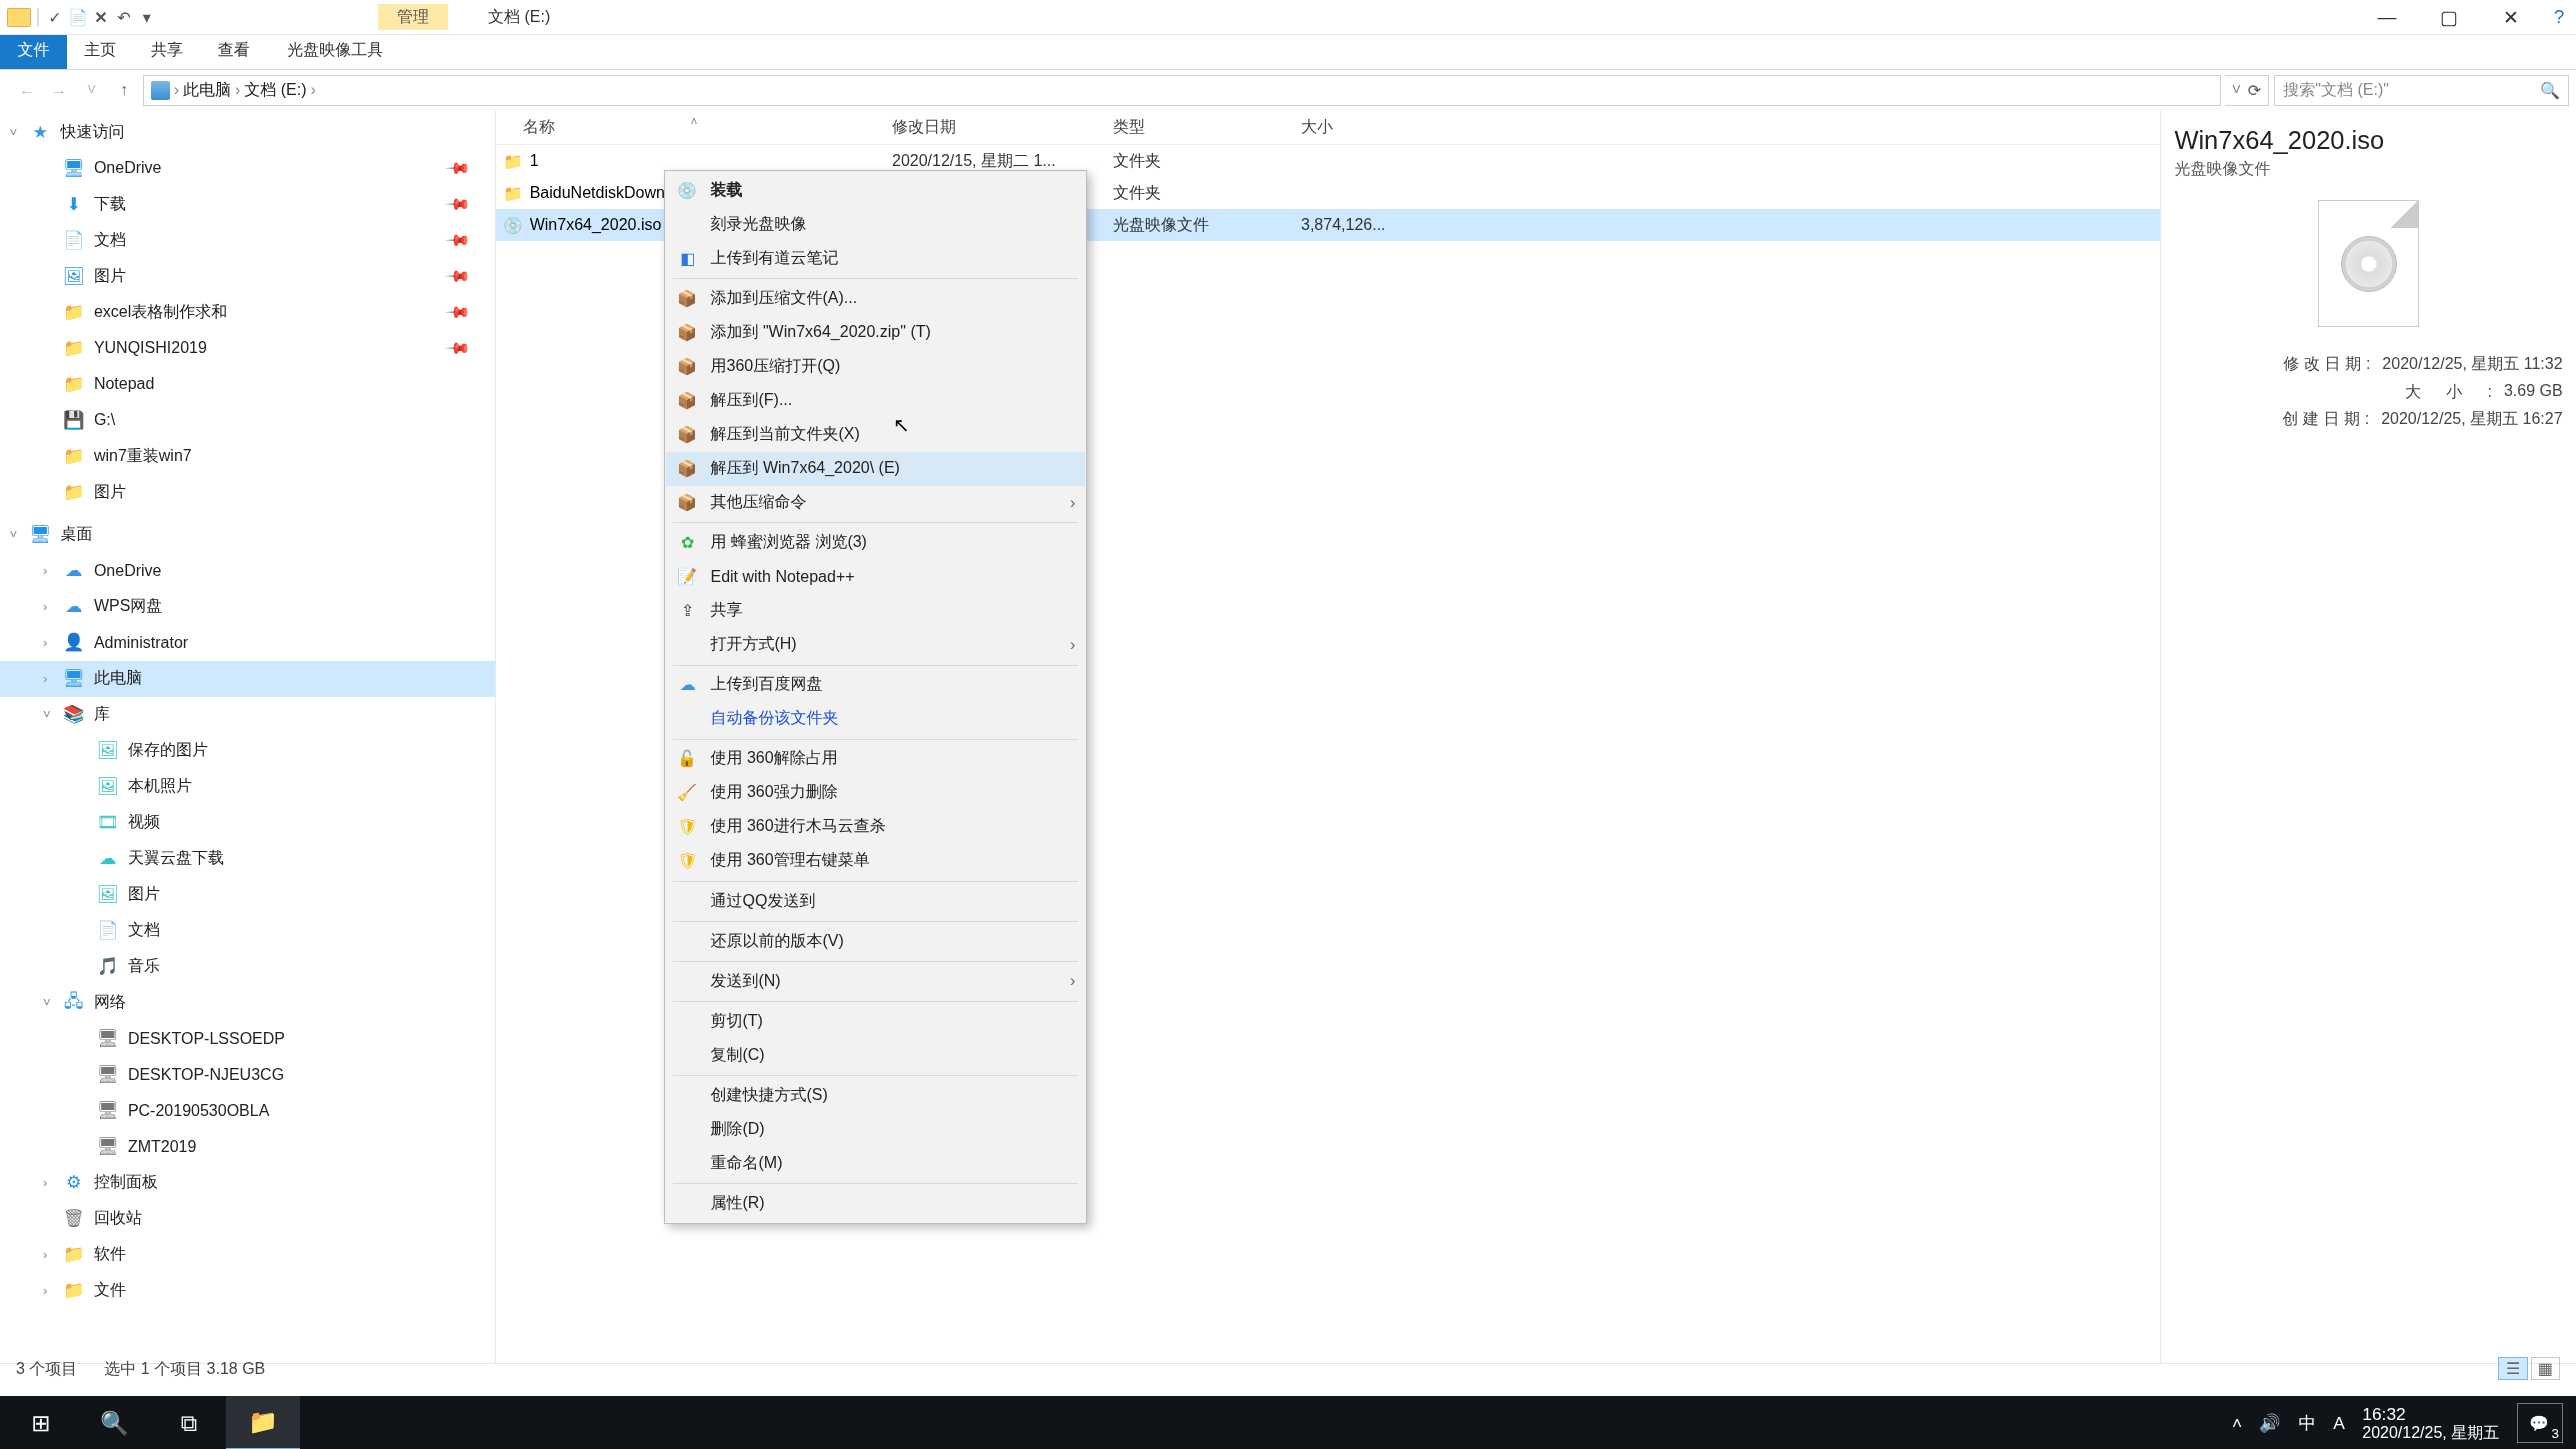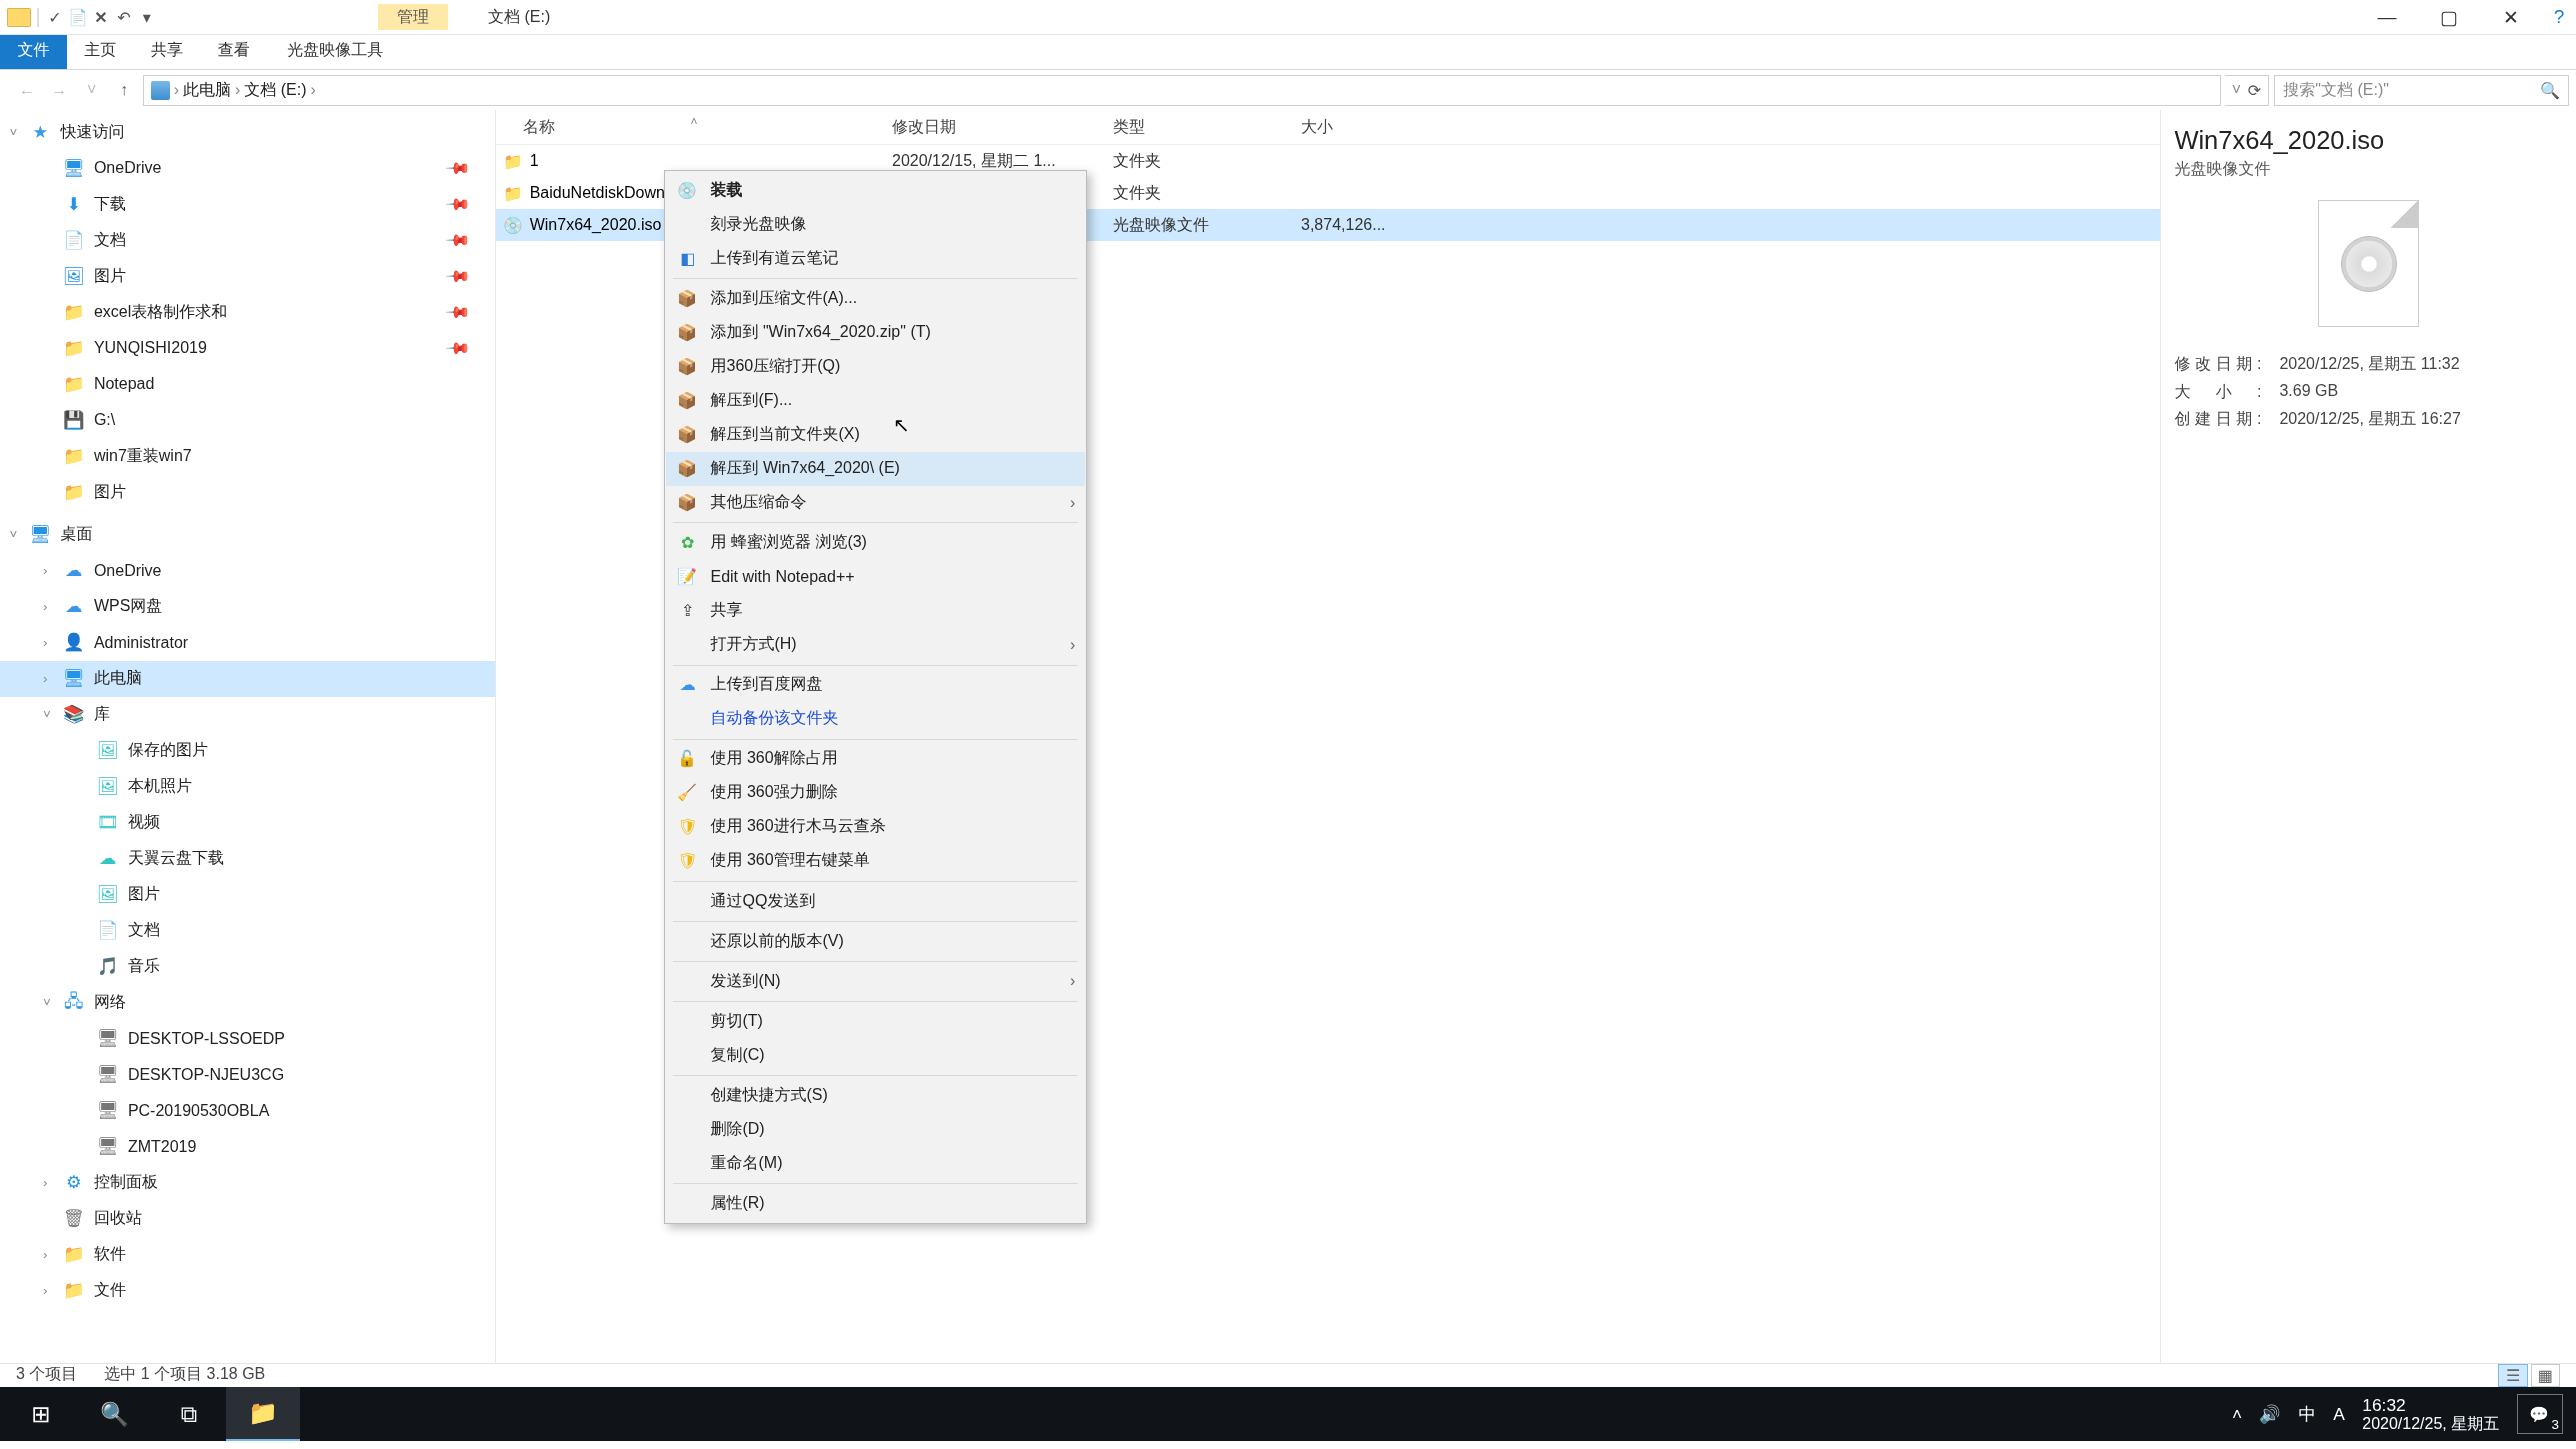--- a/index.html
+++ b/index.html
@@ -82,25 +82,25 @@
 
 .cursor { position: absolute; left: 397px; top: 303px; font-size: 20px; color: #000; pointer-events: none; z-index: 999;}
 
 
 .details { width: 416px; border-left: 0.7px solid #e8e8e8; padding: 16px 13.4px; }
 .details h2 { font-size: 25.5px; font-weight: 400; color: #222; margin-bottom: 4px;}
 .details .sub { color: #555; margin-bottom: 20px;}
 .thumb { width: 101px; height: 127px; border: 0.7px solid #ccc; margin: 0 auto 27px; display:flex; align-items:center; justify-content:center; position:relative; background:#fff;}
 .thumb .corner { position:absolute; top:0; right:0; width:27px; height:27px; background:linear-gradient(135deg,#fff 48%, #ccc 50%);}
 .disc { width: 56px; height: 56px; border-radius: 50%; background: radial-gradient(circle,#fff 18%, #dcdcdc 22%, #e8e8e8 60%, #cfcfcf 62%, #e8e8e8 100%); border:0.7px solid #bbb;}
-.kv { display: flex; gap: 18px; margin-bottom: 6.7px; color: #444;}
+.kv { display: flex; gap: 12px; margin-bottom: 6.7px; color: #444; justify-content: flex-end;}
 .kv .k { width: 87px; text-align: justify; text-align-last: justify;}
 
 
-.status { height: 24px; border-top: 0.7px solid #e5e5e5; display: flex; align-items: flex-start; padding: 0 16px; gap: 27px; color: #444;}
+.status { height: 24px; border-top: 0.7px solid #e5e5e5; display: flex; align-items: flex-end; padding: 16px 16px; gap: 27px; color: #444;}
 .status .view-toggles { margin-left: auto; display:flex; gap:2.7px;}
 .vt { width:29.5px; height:23px; border:0.7px solid #c8c8c8; display:flex; align-items:center; justify-content:center; color:#666;}
 .vt.active { background:#cde8ff; border-color:#7ab8e6;}
 
 
 .taskbar { height: 54px; background: #101318; display: flex; align-items: center; color: #fff; padding: 0 4px;}
 .tb-btn { width: 74px; height: 54px; display:flex; align-items:center; justify-content:center; font-size:23px;}
 .tb-btn.active { background: #2a2f36; border-bottom: 2.7px solid #76b9ed;}
 .tb-explorer { font-size: 24px; color:#f3c655;}
 .tray { margin-left: auto; display:flex; align-items:center; gap: 17.4px; padding-right: 9.4px;}

